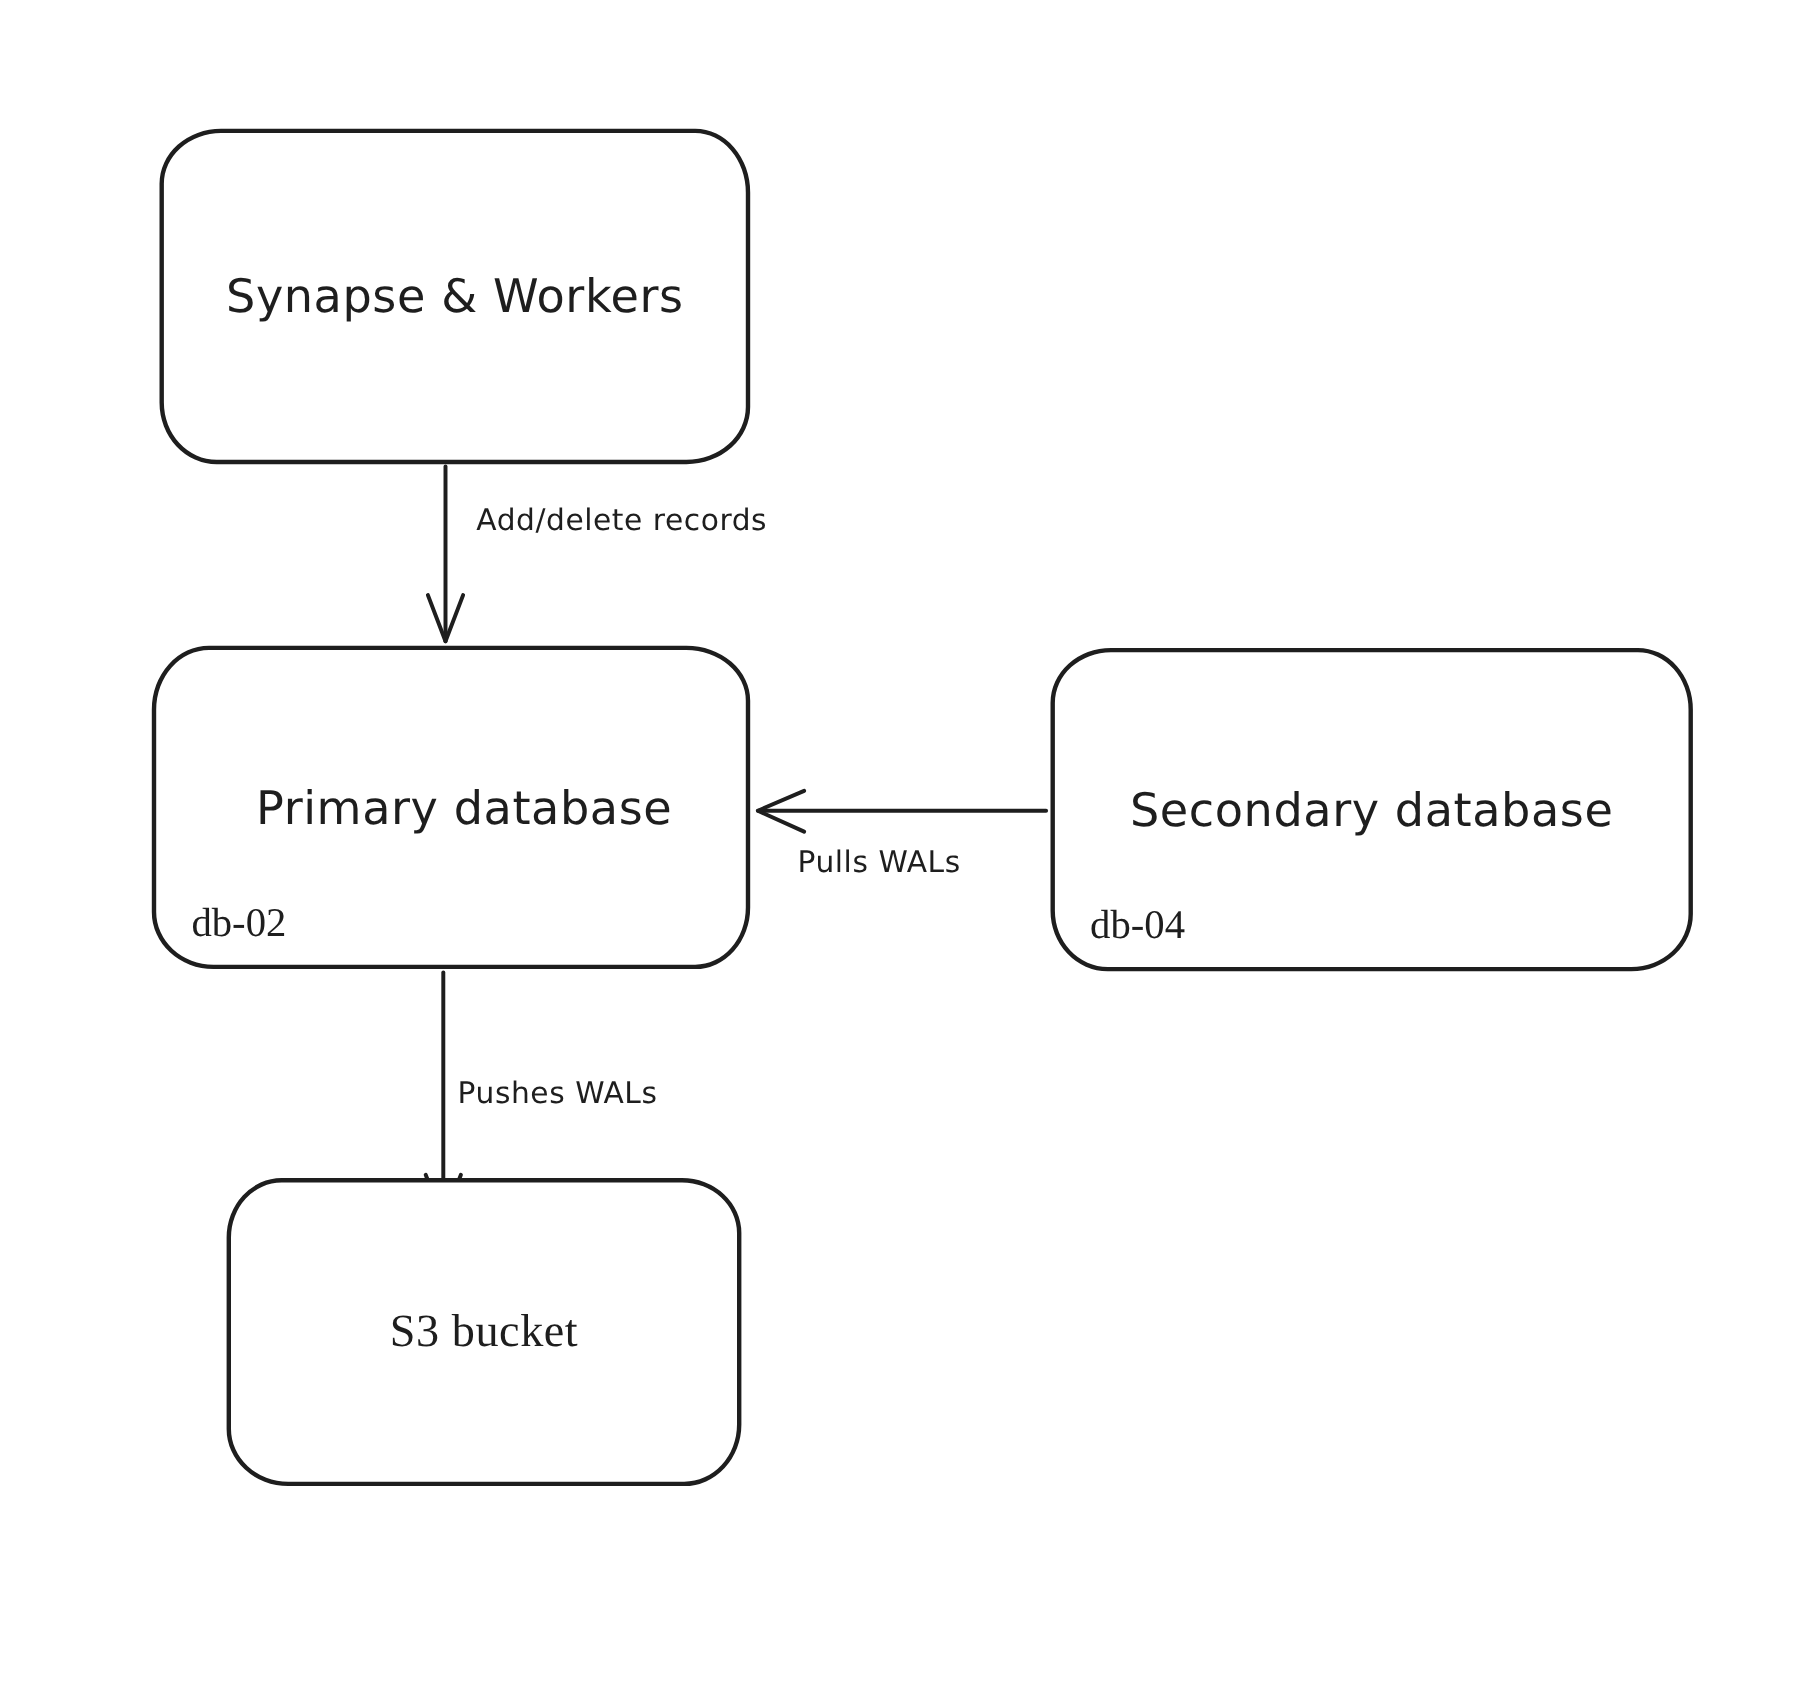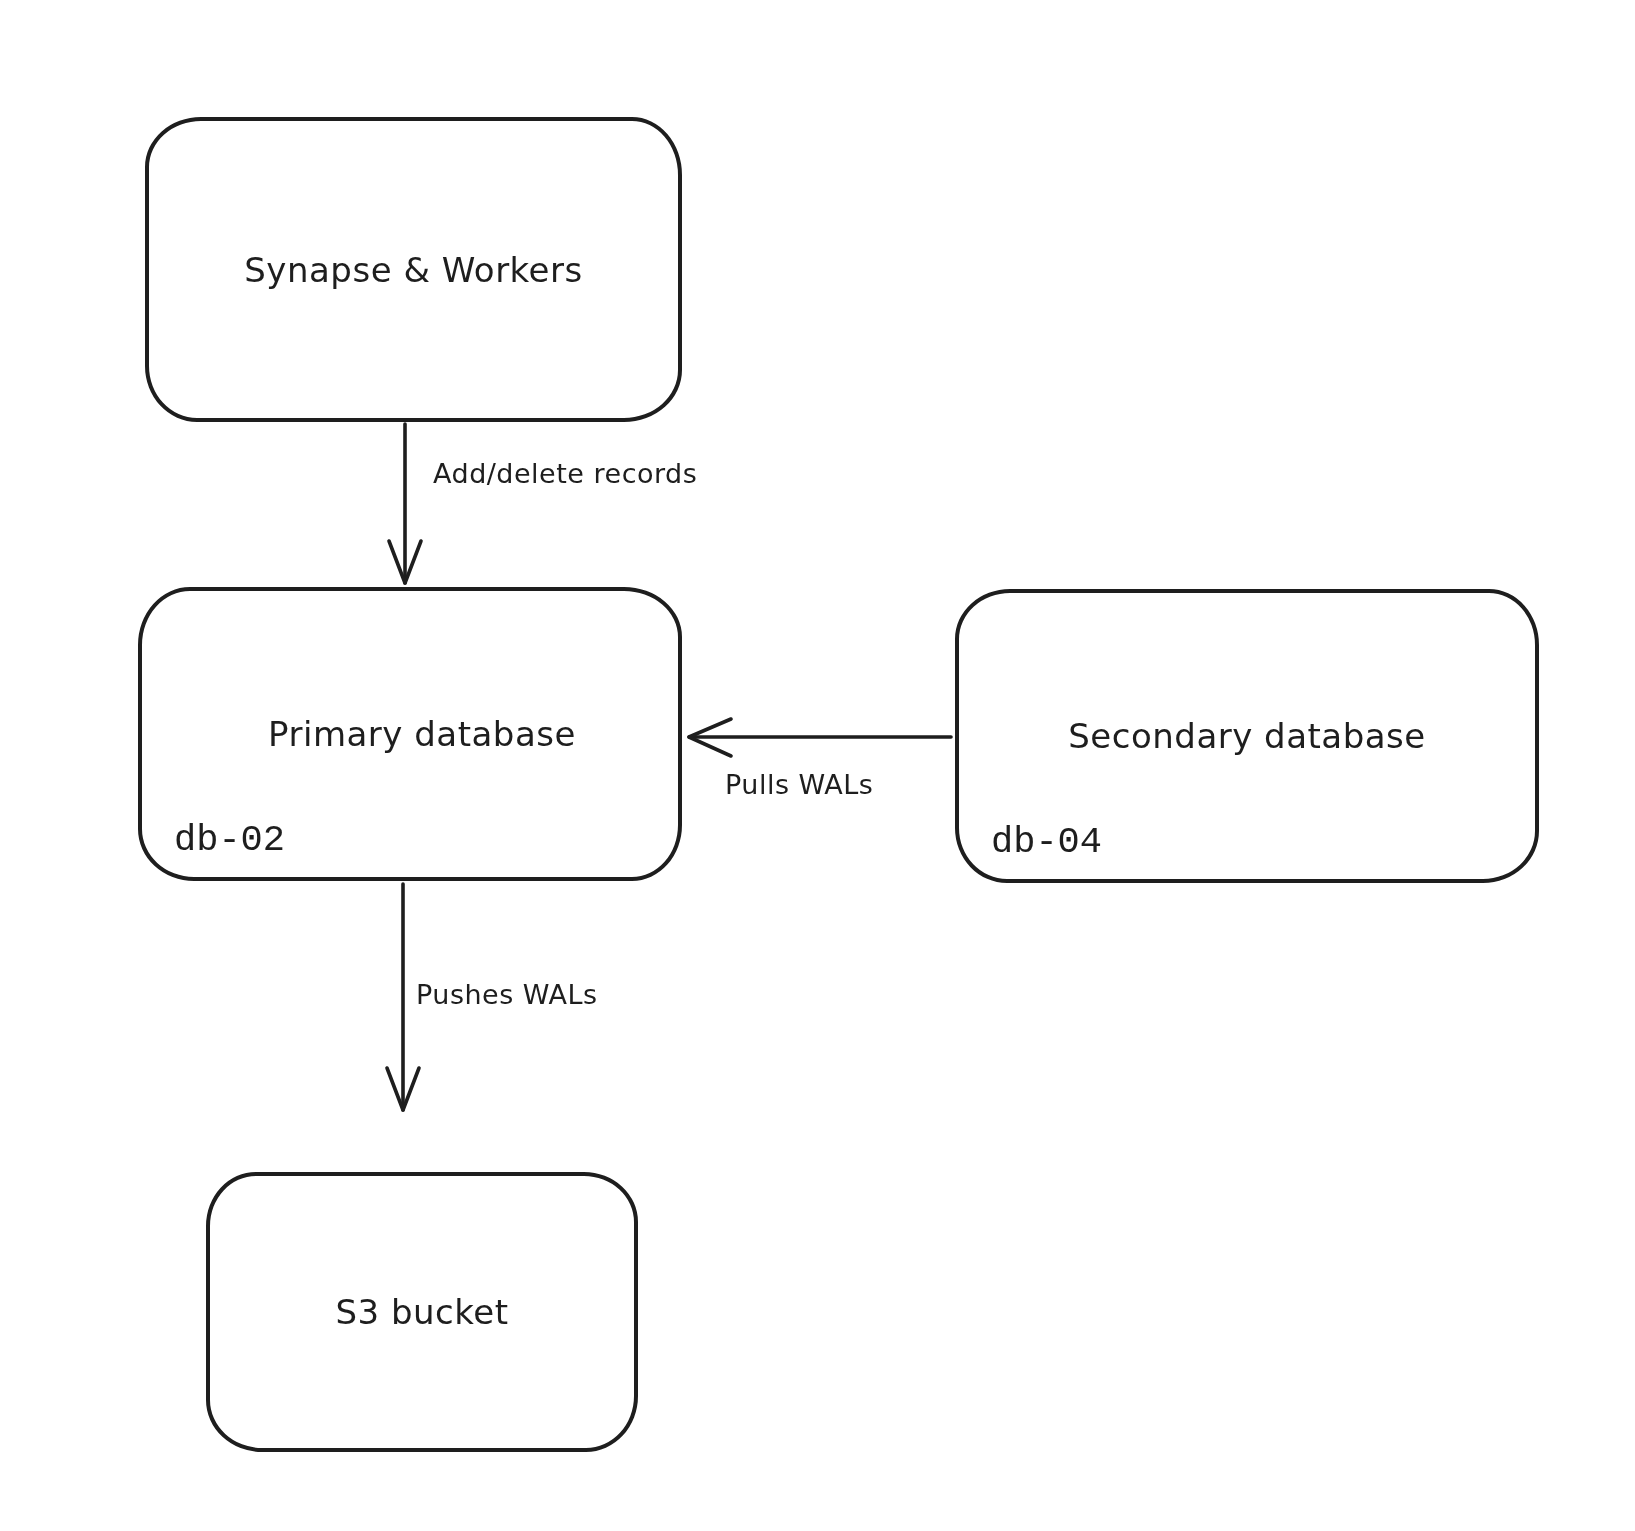--- a/index.html
+++ b/index.html
@@ -28,51 +28,51 @@
   .node {
     position: absolute;
     box-sizing: border-box;
     background: var(--bg, #ffffff);
     border: 4px solid var(--stroke, #1e1e1e);
     display: flex;
     align-items: center;
     justify-content: center;
   }
   .node-label {
-    font-size: 34px;
+    font-size: 42px;
     color: var(--stroke, #1e1e1e);
     letter-spacing: 0.5px;
     white-space: nowrap;
   }
   .node-tag {
     position: absolute;
     left: 32px;
     bottom: 16px;
-    font-family: Liberation Mono, monospace;
+    font-family: Liberation Serif, serif;
     font-size: 37px;
     color: var(--stroke, #1e1e1e);
     margin-top: 32px;
   }
   .edge-label {
     position: absolute;
     font-size: 27px;
     color: var(--stroke, #1e1e1e);
     letter-spacing: 0.5px;
     white-space: nowrap;
     background: var(--bg, #ffffff);
   }
   
   #node-synapse   { left: 145px; top: 117px;  width: 537px; height: 305px;
                     border-radius: 56px 50px 58px 52px / 50px 58px 52px 56px; }
   #node-primary   { left: 138px; top: 587px;  width: 544px; height: 294px;
                     border-radius: 52px 58px 50px 56px / 58px 50px 56px 52px; padding-left: 24px; }
   #node-secondary { left: 955px; top: 589px;  width: 584px; height: 294px;
                     border-radius: 55px 50px 56px 52px / 50px 56px 52px 55px; }
-  #node-s3        { left: 206px; top: 1172px; width: 432px; height: 280px;
-                    border-radius: 50px 54px 52px 56px / 54px 50px 56px 52px; }
+  #node-s3        { left: 206px; top: 1071px; width: 468px; height: 280px;
+                    border-radius: 50px 54px 52px 56px / 54px 50px 56px 52px; font-family: Liberation Serif, serif; }
   
   #label-add-delete { left: 433px; top: 458px; }
   #label-pulls      { left: 725px; top: 769px; }
   #label-pushes     { left: 416px; top: 955px; margin-top: 24px; }
 </style>
 </head>
 <body>
 
 <div class="canvas">
 

